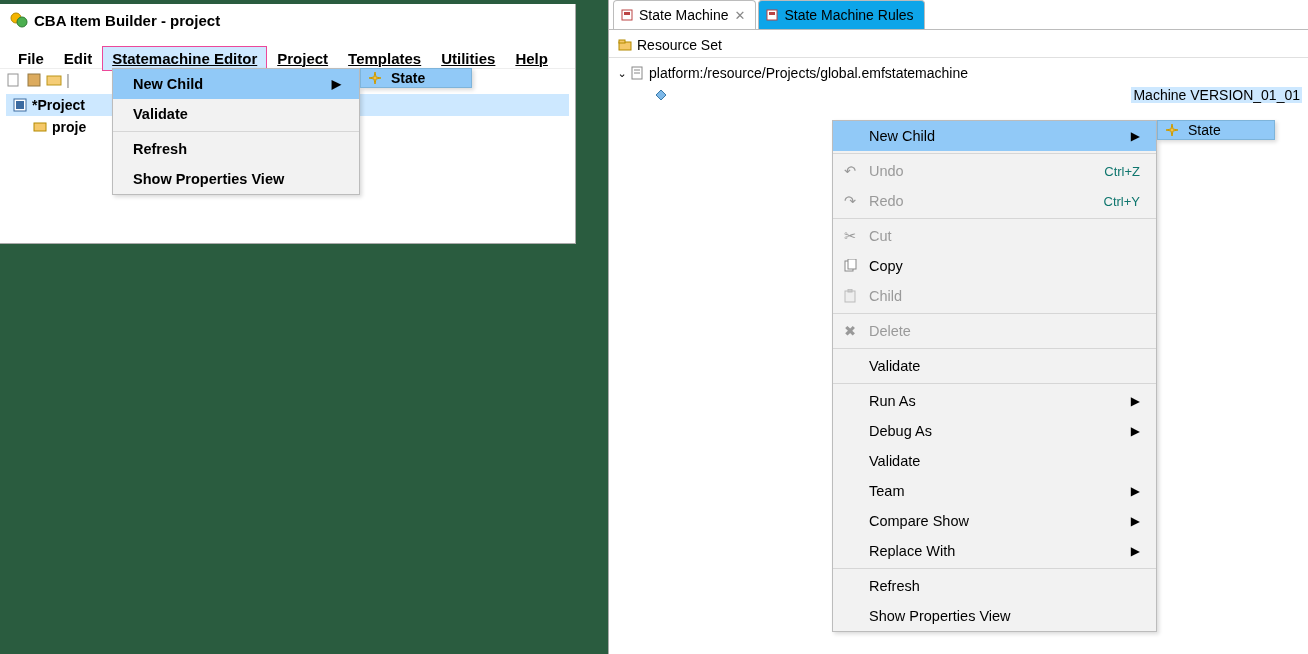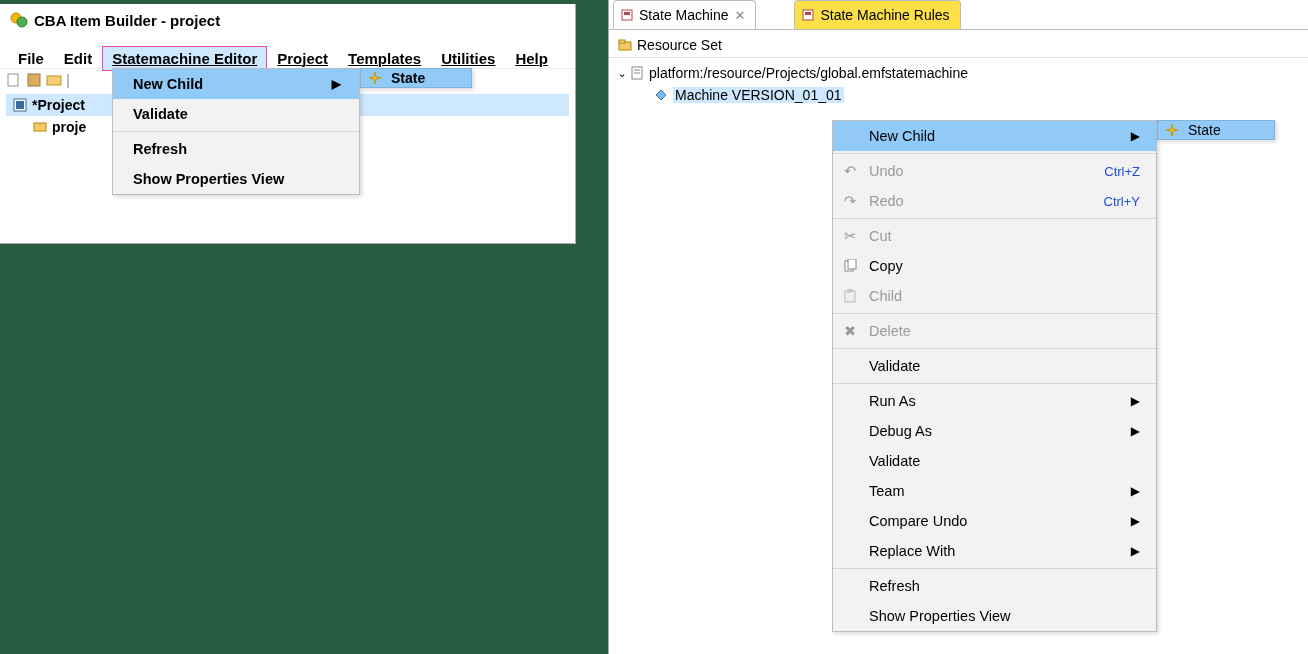--- a/index.html
+++ b/index.html
@@ -105,29 +105,28 @@
   box-shadow: 2px 2px 4px rgba(0,0,0,0.15);
 }
 .submenu .subic { width:16px; height:16px; margin-right:8px; display:inline-flex; align-items:center; justify-content:center;}
 
 
 .tabs-right {
   display:flex; align-items:flex-end;
   height: 30px;
   border-bottom:1px solid #bcbcbc;
   padding-left:4px;
-  gap:36px;
 }
 .tabs-right .tab {
   display:flex; align-items:center;
   padding: 4px 10px 4px 6px;
   border:1px solid #bcbcbc;
   border-bottom:none;
   margin-right:2px;
-  background:#fde047;
+  background:#0ea5e9;
   height: 29px;
   border-top-left-radius:4px;
   border-top-right-radius:4px;
   font-size:14px;
 }
 .tabs-right .tab.active { background:#fff; }
 .tabs-right .tab .tic { width:14px; height:14px; margin-right:5px; display:flex; align-items:center; justify-content:center;}
 .tabs-right .tab .close { margin-left:6px; font-size:13px; color:#888;}
 
 .resource-hdr {
@@ -139,21 +138,21 @@
 }
 .resource-hdr .ric { width:16px; height:16px; margin-right:4px; display:flex; align-items:center; justify-content:center;}
 
 .tree-right {
   padding: 4px 6px;
   font-size: 14px;
 }
 .tree-right .row { display:flex; align-items:center; height:22px; }
 .tree-right .row .twist { width:14px; display:inline-block; text-align:center; font-size:11px;}
 .tree-right .row .ic { width:16px; height:16px; margin-right:4px; display:inline-flex; align-items:center; justify-content:center;}
-.tree-right .row.ind1 { padding-left:22px; }
+.tree-right .row.ind1 { padding-left:22px;justify-content:space-between; }
 .tree-right .row.sel span.seltext { background:#cde8ff; padding:0 2px;}
 
 
 .ctx {
   position:absolute;
   background:#f2f2f2;
   border:1px solid #bcbcbc;
   box-shadow: 2px 2px 4px rgba(0,0,0,0.15);
 }
 .ctx .citem {
@@ -161,21 +160,21 @@
   height: 30px;
   padding: 0 16px 0 8px;
   font-size:14.5px;
   white-space:nowrap;
 }
 .ctx .citem .cic { width:18px; height:18px; margin-right:10px; display:inline-flex; align-items:center; justify-content:center; color:#999;}
 .ctx .citem .carrow { margin-left:auto; padding-left:30px; font-size:12px;}
 .ctx .citem.hi { background:#91c9f7;}
 .ctx .citem.disabled { color:#9a9a9a; }
 .ctx .citem .shortcut { margin-left:auto; padding-left:30px; color:#777; font-size:13px;}
-.ctx .citem.disabled .shortcut { color:#1d4ed8; }
+.ctx .citem.disabled .shortcut { color:#0f766e; }
 .ctx .sep { height:1px; background:#d6d6d6; margin:2px 0;}
 
 .und { text-decoration: underline; text-decoration-thickness: 1px; }
 </style>
 </head>
 <body>
 
 <div class="panel-left">
   <div class="titlebar">
     <span class="app-icon">
@@ -377,21 +376,21 @@
       <span class="cic"></span>
       <span>Validate</span>
     </div>
     <div class="citem">
       <span class="cic"></span>
       <span>Team</span>
       <span class="carrow">▶</span>
     </div>
     <div class="citem">
       <span class="cic"></span>
-      <span>Compare Undo</span>
+      <span>Compare Show</span>
       <span class="carrow">▶</span>
     </div>
     <div class="citem">
       <span class="cic"></span>
       <span>Replace With</span>
       <span class="carrow">▶</span>
     </div>
     <div class="sep"></div>
     <div class="citem">
       <span class="cic"></span>

